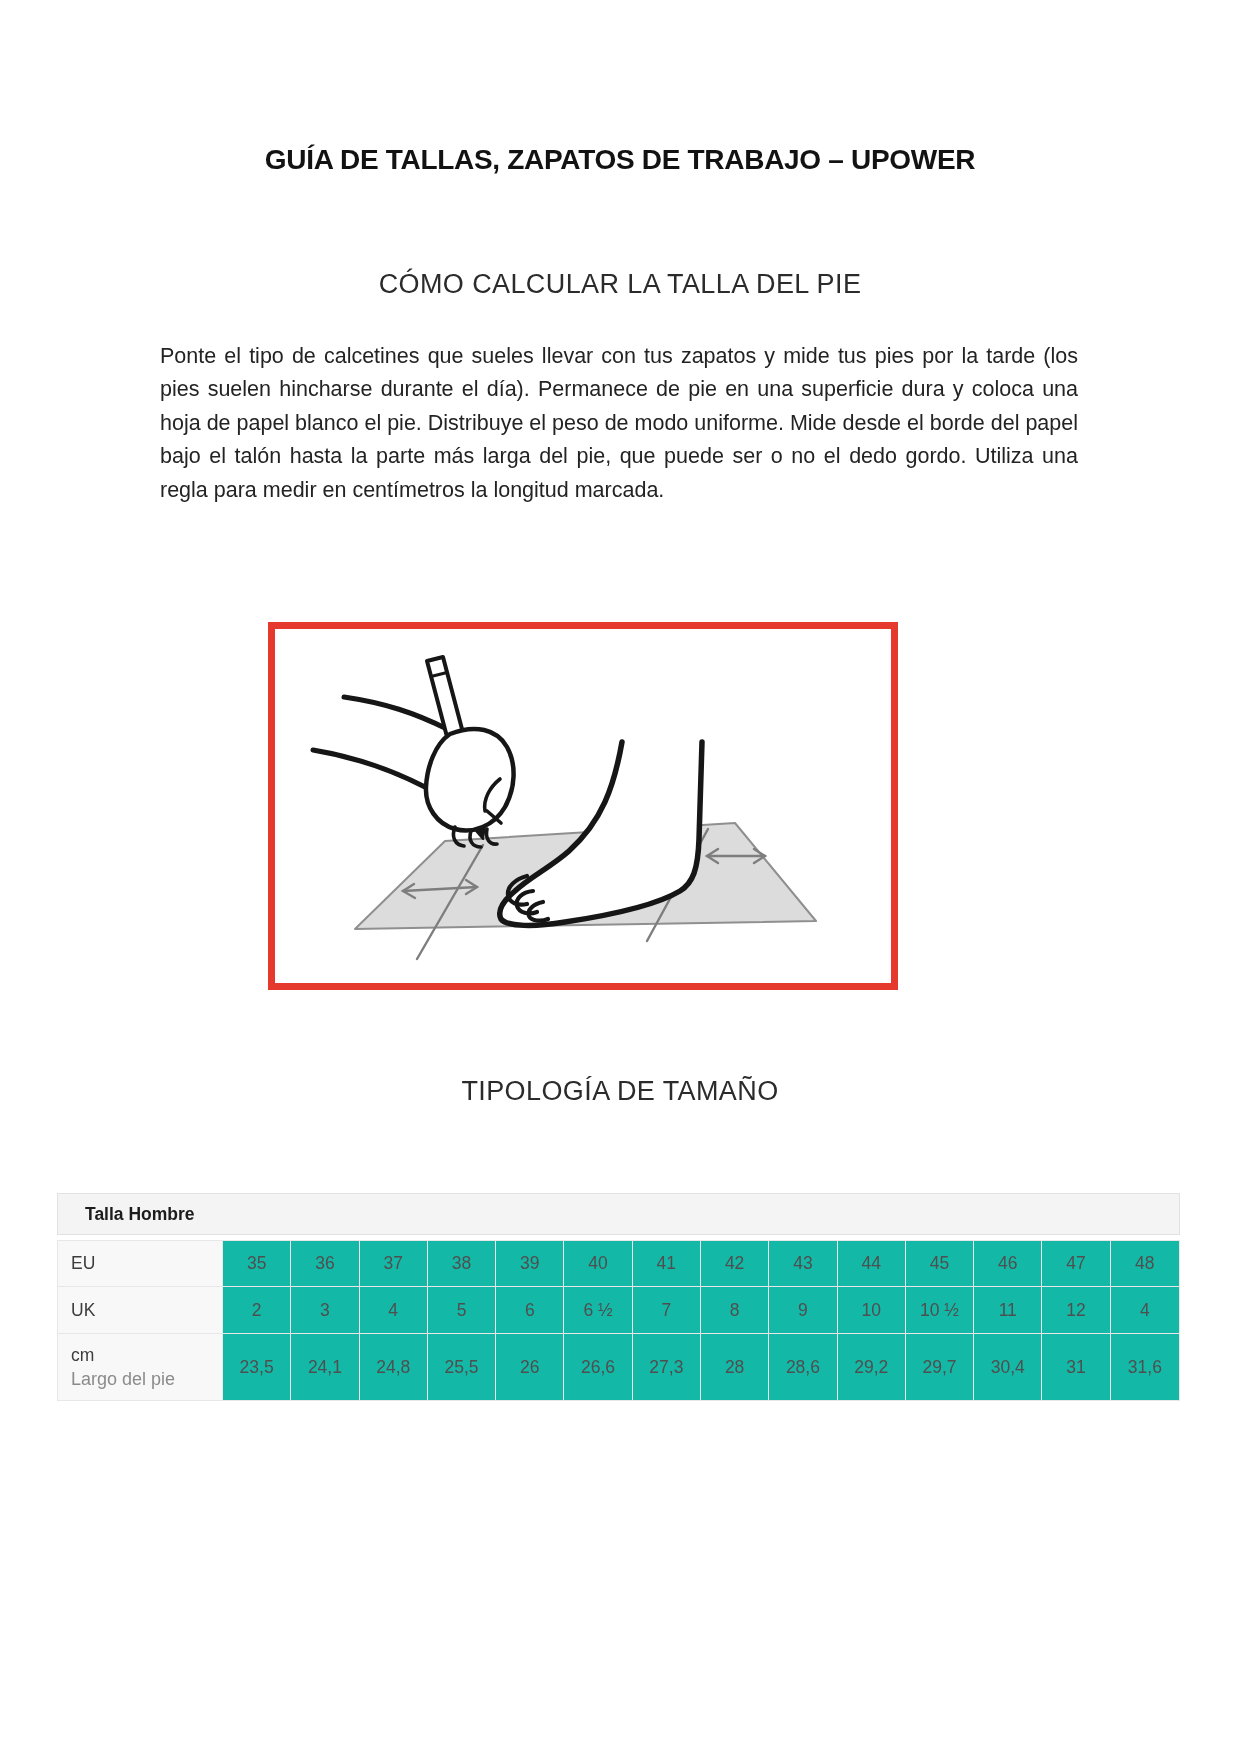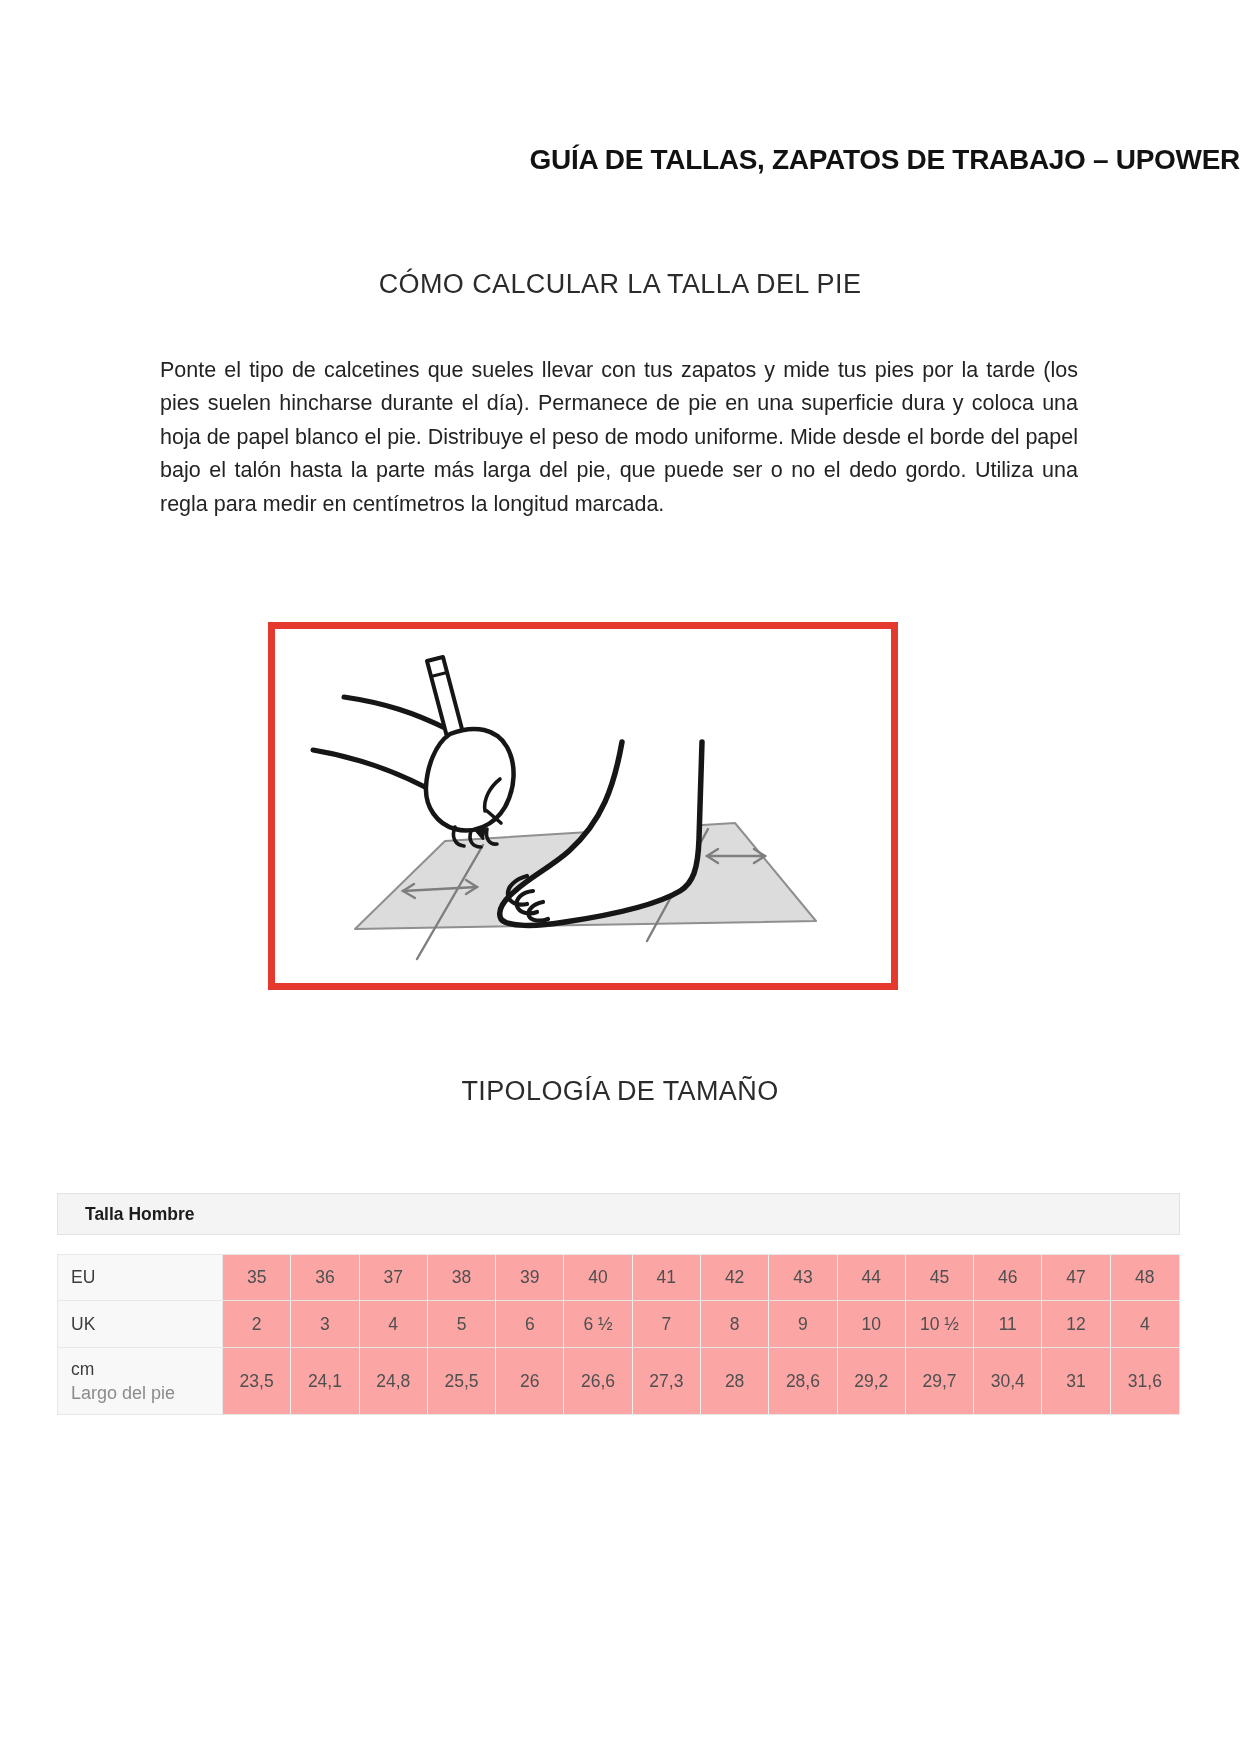--- a/index.html
+++ b/index.html
@@ -6,34 +6,34 @@
   .page{
     position:relative;
     width:1240px;
     height:1754px;
     background:#ffffff;
     font-family:"Liberation Sans", sans-serif;
     overflow:hidden;
   }
   .doc-title{
     position:absolute; top:144px; left:0; width:100%;
-    text-align:right;
+    text-align:center;
     font-size:28px; font-weight:700; letter-spacing:-0.3px;
     color:#121212;
   }
   .section-heading{
     position:absolute; left:0; width:100%;
     text-align:center;
     font-size:27px; font-weight:400; letter-spacing:0.4px;
     color:#2b2b2b;
   }
   .h-calc{ top:269px; }
   .h-tipo{ top:1076px; }
   .how-to-p{
-    position:absolute; top:332px; left:160px; width:918px;
+    position:absolute; top:318px; left:160px; width:918px;
     font-size:21.5px; line-height:33.5px;
     text-align:justify;
     color:#232323;
   }
   .figure-box{
     position:absolute; left:268px; top:622px;
     width:616px; height:354px;
     border:7px solid #e6392e;
     background:#ffffff;
   }
@@ -47,23 +47,23 @@
   .st-header{
     box-sizing:border-box;
     height:42px; background:#f4f4f4;
     border:1px solid #e2e2e2;
     display:flex; align-items:center;
     padding-left:27px;
     font-weight:700; color:#1c1c1c;
   }
   .st-body{
     box-sizing:border-box;
-    margin-top:19px;
+    margin-top:5px;
     border:1px solid #e7e7e7;
-    background:#fca5a5;
+    background:#14b8a6;
   }
   .st-row{
     display:grid;
     grid-template-columns:165px repeat(14, 1fr);
     border-bottom:1px solid #e7e7e7;
   }
   .st-row:last-child{ border-bottom:none; }
   .st-row.r-eu{ height:45px; }
   .st-row.r-uk{ height:46px; }
   .st-row.r-cm{ height:66px; }

